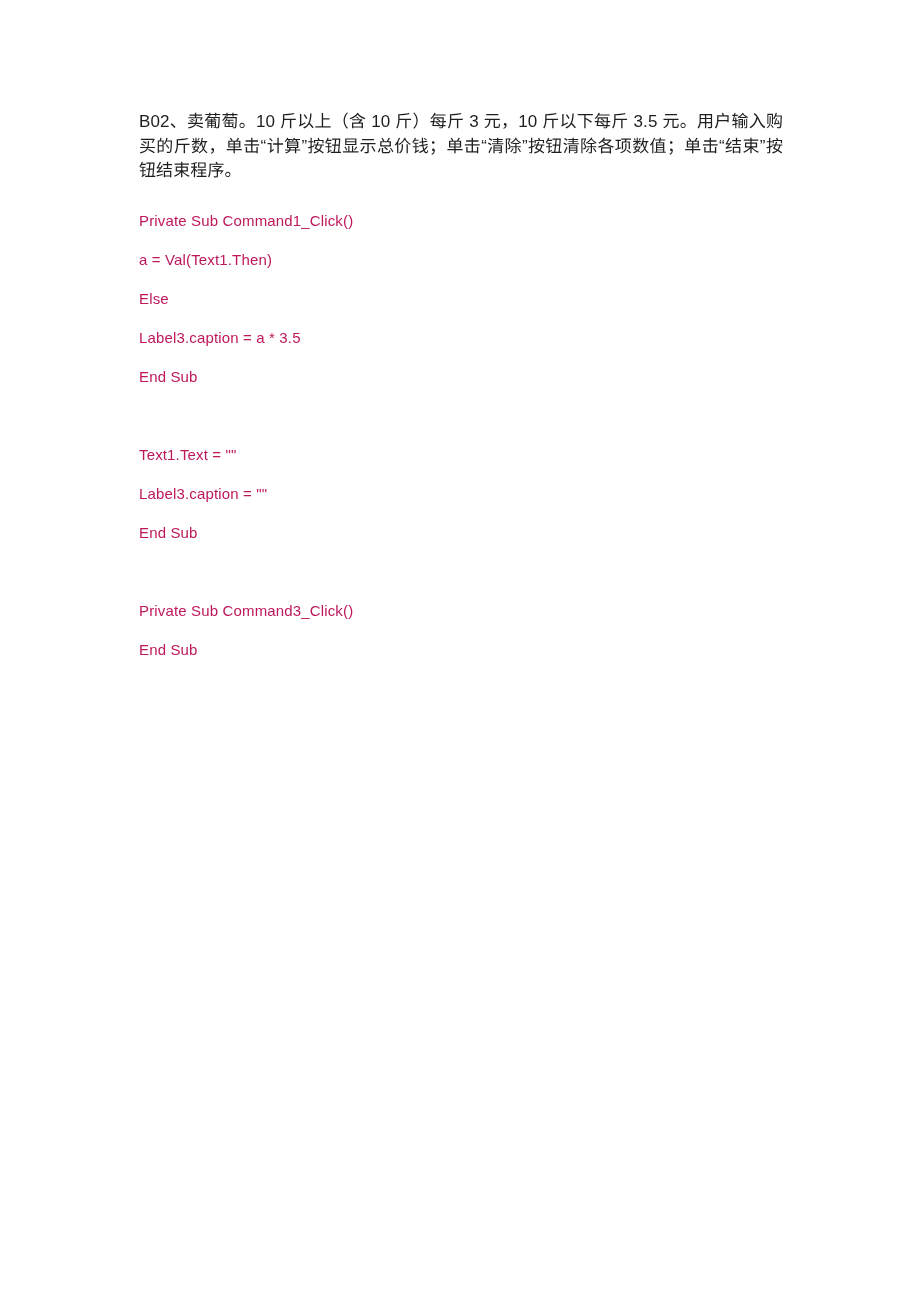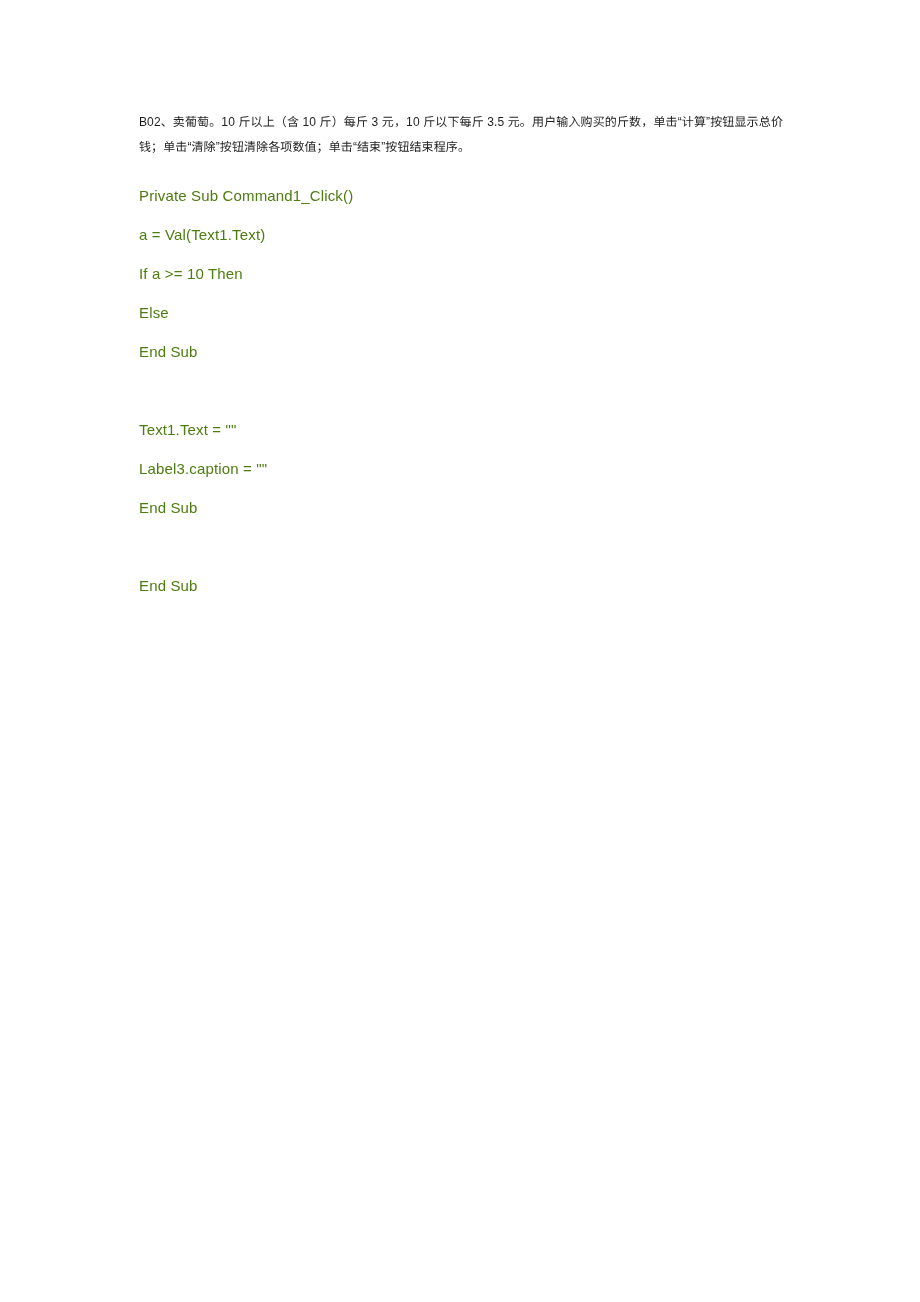--- a/index.html
+++ b/index.html
@@ -31,73 +31,74 @@
   .content {
     position: absolute;
     left: 139px;
     top: 110px;
     width: 644px;
   }
 
   
   .prompt-paragraph {
     font-family: "Liberation Sans", "DejaVu Sans", sans-serif;
-    font-size: 12px;
+    font-size: 17px;
     line-height: 24.5px;
     color: #1e1e1e;
     text-align: justify;
     text-justify: inter-ideograph;
     margin: 0;
     letter-spacing: 0.1px;
   }
 
   
   .code-block {
     margin: 0;
   }
   .code-line {
     font-family: "Liberation Sans", "DejaVu Sans", sans-serif;
     font-size: 15px;
     line-height: 39px;
     height: 39px;
-    color: #4d7c0f;
+    color: #be185d;
     white-space: pre;
     letter-spacing: 0.15px;
   }
   .block-gap {
     height: 39px;
   }
   .first-code-offset {
     margin-top: 17px;
   }
 </style>
 </head>
 <body>
 
 <div class="page">
   <div class="content">
 
     <p class="prompt-paragraph">B02、卖葡萄。10 斤以上（含 10 斤）每斤 3 元，10 斤以下每斤 3.5 元。用户输入购买的斤数，单击“计算”按钮显示总价钱；单击“清除”按钮清除各项数值；单击“结束”按钮结束程序。</p>
 
     <div class="code-block first-code-offset">
       <div class="code-line">Private Sub Command1_Click()</div>
-      <div class="code-line">a = Val(Text1.Text)</div>
-      <div class="code-line">If a &gt;= 10 Then</div>
+      <div class="code-line">a = Val(Text1.Then)</div>
       <div class="code-line">Else</div>
+      <div class="code-line">Label3.caption = a * 3.5</div>
       <div class="code-line">End Sub</div>
     </div>
 
     <div class="block-gap"></div>
 
     <div class="code-block">
       <div class="code-line">Text1.Text = ""</div>
       <div class="code-line">Label3.caption = ""</div>
       <div class="code-line">End Sub</div>
     </div>
 
     <div class="block-gap"></div>
 
     <div class="code-block">
+      <div class="code-line">Private Sub Command3_Click()</div>
       <div class="code-line">End Sub</div>
     </div>
 
   </div>
 </div>
 
 </body></html>

